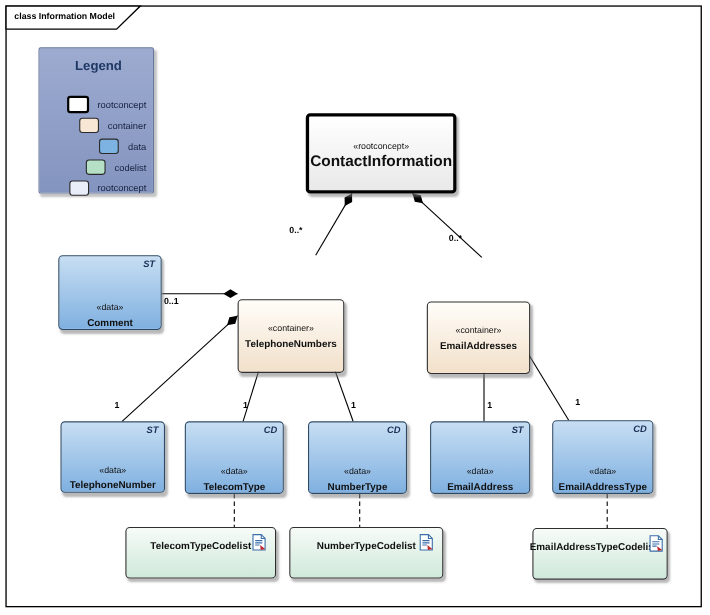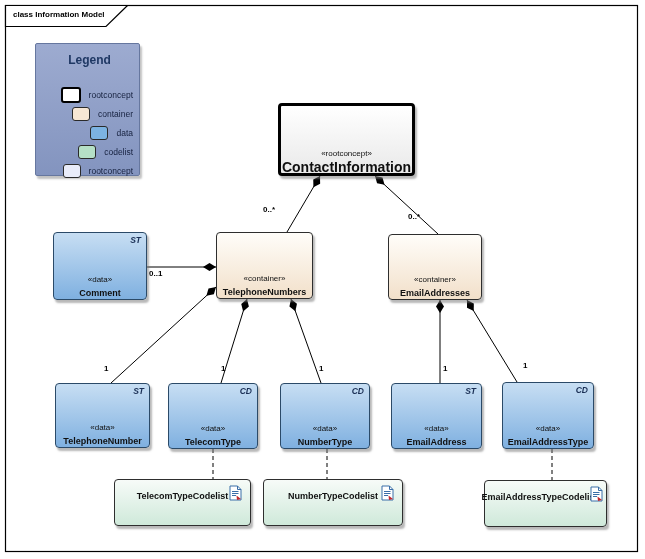--- a/index.html
+++ b/index.html
@@ -20,25 +20,25 @@
   .swatch.thick{border:2px solid #000;}
   .legend-item span.lbl{font-size:8.5px;color:#16213f;}
 
   
   .node{position:absolute;border:1px solid #2b2b2b;border-radius:4px;box-sizing:border-box;
         display:flex;flex-direction:column;align-items:center;text-align:center;
         box-shadow:2px 3px 2px rgba(125,125,125,.55);}
   .node .stereo{font-size:8px;color:#101010;line-height:10px;}
   .node .nname{font-size:9px;font-weight:bold;color:#101010;line-height:11px;margin-top:3px;}
   .node.centered{justify-content:flex-end;}
-  .node.toppad{justify-content:flex-end;padding-top:1px;}
+  .node.toppad{justify-content:center;padding-top:1px;}
 
   .rootconcept{background:linear-gradient(#ffffff,#e9e9e9);border:3px solid #000;}
   .rootconcept .nname{font-size:14px;}
-  .container-node{background:linear-gradient(#fffdf9,#f2e0ca);border-color:#2e2e2e;}
+  .container-node{background:linear-gradient(#fffdf9,#f2e0ca);border-color:#2e2e2e;margin-top:40px;}
   .data-node{background:linear-gradient(#c7def3,#7fb0e0);border-color:#2b4a68;}
   .codelist-node{background:linear-gradient(#f7fbf8,#cfe9da);border-color:#2e2e2e;
                  justify-content:flex-start;padding-top:8px;}
   .marker{position:absolute;top:2px;right:5px;font-size:8.5px;font-style:italic;
           font-weight:bold;color:#1a2f55;}
   .doc-icon{position:absolute;top:5px;right:8px;width:13px;height:16px;}
 
   .mult{position:absolute;font-size:8px;font-weight:bold;color:#000;}
 </style>
 </head>

